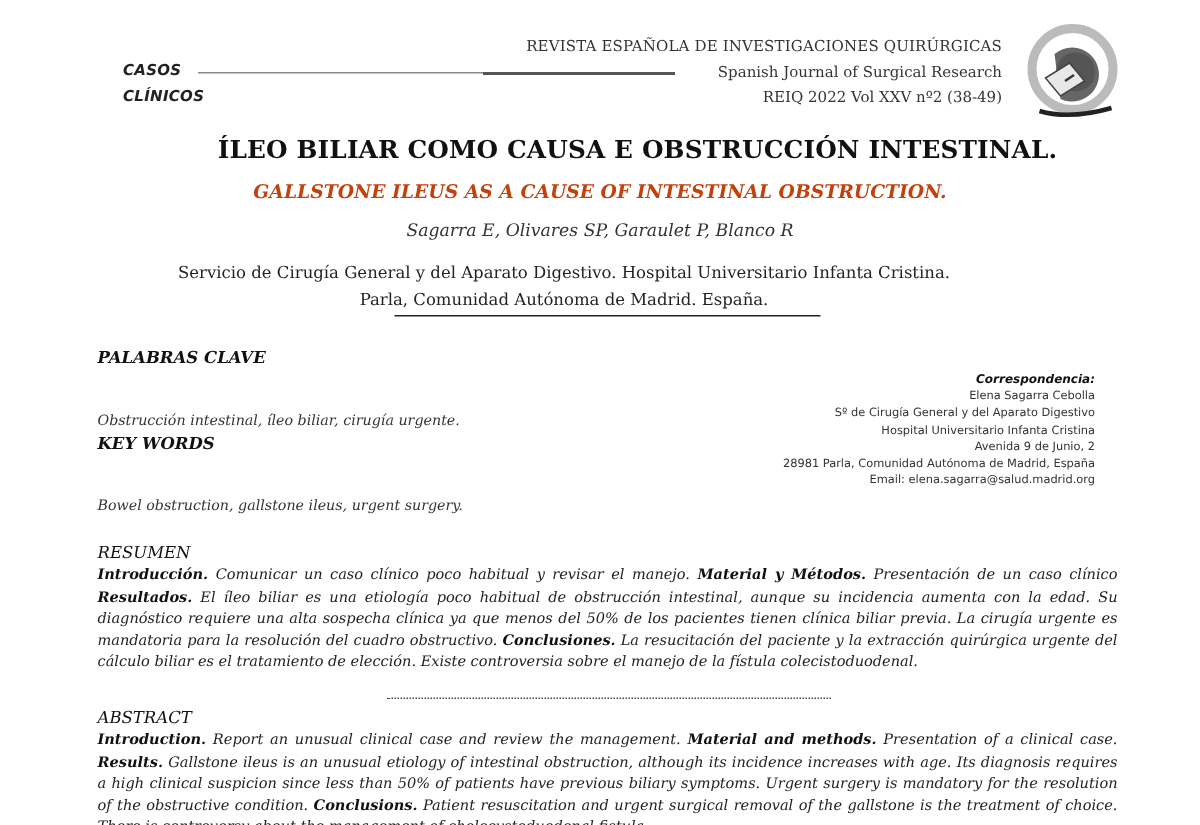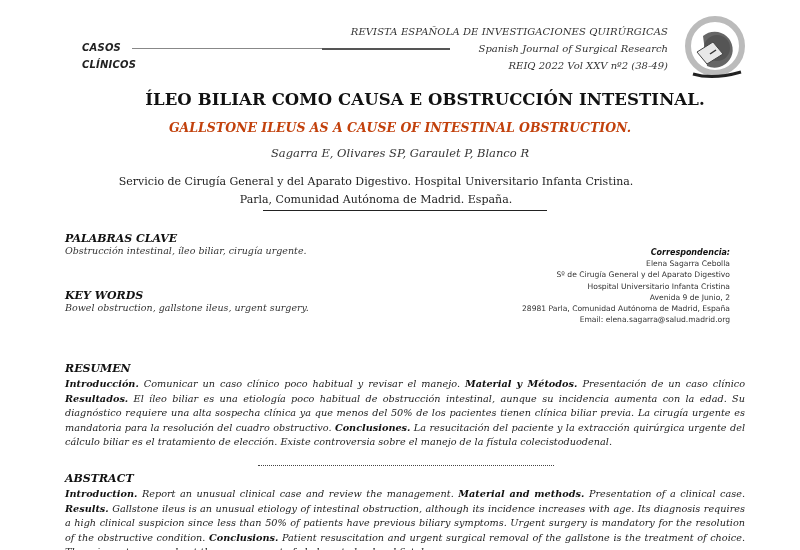--- a/index.html
+++ b/index.html
@@ -1,37 +1,37 @@
 <!DOCTYPE html>
 <html><head>
 <meta charset="utf-8">
 <style>
   html, body { margin:0; padding:0; }
   body { width:800px; height:550px; overflow:hidden; background:#ffffff; position:relative; color:#1a1a1a; font-family:"DejaVu Serif", serif; }
   .abs { position:absolute; }
   .section-label { left:82px; top:39px; font-family:"DejaVu Sans", sans-serif; font-weight:bold; font-style:italic; font-size:10px; line-height:17px; color:#222; letter-spacing:0.2px; }
   .hdr-rule-a { left:132px; top:48px; width:190px; height:1px; background:#888; }
   .hdr-rule-b { left:322px; top:48px; width:128px; height:2px; background:#555; }
-  .journal { right:132px; top:24px; text-align:right; font-family:"DejaVu Serif", serif; font-style:italic; color:#333; }
+  .journal { right:132px; top:24px; text-align:right; font-family:"DejaVu Serif", serif; color:#333; }
   .journal .j1 { font-size:10px; line-height:16px; letter-spacing:0.1px; }
   .journal .j2 { font-size:10px; line-height:17px; }
   .journal .j3 { font-size:10px; line-height:17px; }
   .logo { left:683px; top:14px; width:68px; height:68px; }
   .title { left:0; width:800px; top:90px; text-align:center; font-family:"DejaVu Serif", serif; font-weight:bold; font-size:16.5px; color:#111; letter-spacing:0.1px;padding-left:25px; }
   .subtitle { left:0; width:800px; top:120px; text-align:center; font-family:"DejaVu Serif", serif; font-weight:bold; font-style:italic; font-size:12.5px; color:#c2410c; }
   .authors { left:0; width:800px; top:146px; text-align:center; font-family:"DejaVu Serif", serif; font-style:italic; font-size:11.5px; color:#333; }
   .affil { left:0; width:752px; top:173px; text-align:center; font-family:"DejaVu Serif", serif; font-size:11px; line-height:18px; color:#222; }
   .affil-rule { left:263px; top:210px; width:284px; height:1px; background:#222; }
   .kw-head { font-family:"DejaVu Serif", serif; font-weight:bold; font-style:italic; font-size:11px; color:#111; }
-  .kw-text { font-family:"DejaVu Serif", serif; font-style:italic; font-size:9.5px; color:#333; }
+  .kw-text { font-family:"DejaVu Serif", serif; font-style:italic; font-size:9.5px; color:#333;margin-top:30px; }
   .corr { right:70px; top:247px; text-align:right; font-family:"DejaVu Sans", sans-serif; font-size:7.6px; line-height:11.2px; color:#333; }
   .corr .ch { font-weight:bold; font-style:italic; font-size:8px; color:#111; }
   .abs-block { left:65px; width:680px; font-family:"DejaVu Serif", serif; font-style:italic; font-size:9.7px; line-height:14.6px; color:#222; text-align:justify; }
   .abs-block b { font-weight:bold; color:#111; }
-  .abs-head { font-family:"DejaVu Serif", serif; font-weight:bold; font-style:italic; font-size:11px; color:#111; }
+  .abs-head { font-family:"DejaVu Serif", serif; font-weight:normal; font-style:italic; font-size:11px; color:#111; }
   .dotted { left:258px; top:465px; width:296px; border-top:1px dotted #444; height:0; }
 </style>
 </head>
 <body>
 
 <div class="abs section-label">
   <div>CASOS</div>
   <div>CLÍNICOS</div>
 </div>
 <div class="abs hdr-rule-a"></div>

